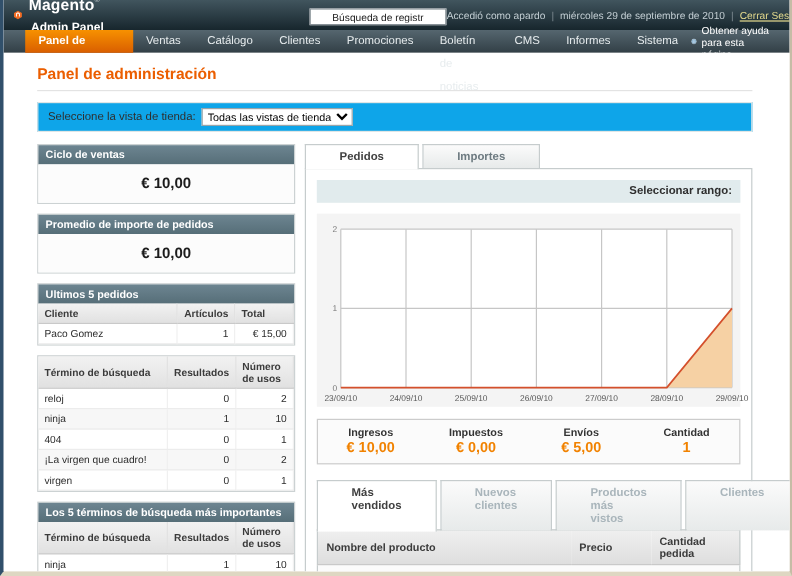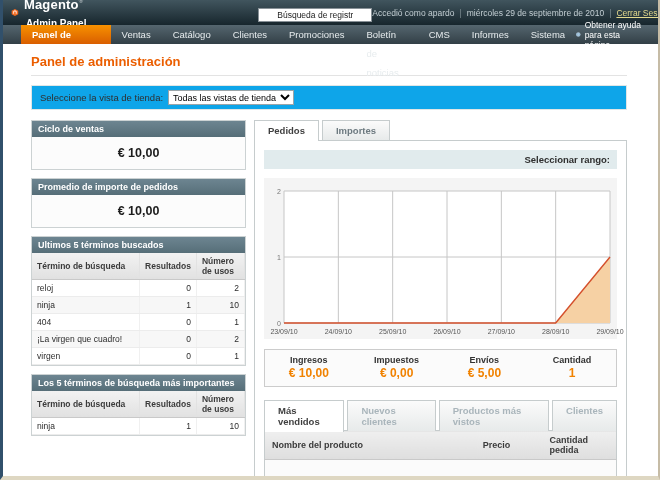--- a/index.html
+++ b/index.html
@@ -60,21 +60,21 @@
                color:#3b3b3b; text-align:left; padding:3px 5px;
                border-bottom:1px solid #c9c9c9; border-right:1px solid #e2e2e2; font-weight:bold; }
   .side-table td { font-size:8.5px; color:#2c2c2c; padding:3px 5px;
                border-bottom:1px solid #ececec; border-right:1px solid #f0f0f0; }
   .side-table tr:nth-child(even) td { background:#f7f7f7; }
   .side-table td.num { text-align:right; }
   .side-table tr { cursor:pointer; }
 
   
   .tabs { display:flex; gap:3px; position:relative; z-index:2; }
-  .tab { font-size:9.5px; font-weight:bold; padding:4px 13px;
+  .tab { font-size:9.5px; font-weight:bold; padding:4px 28px;
          border:1px solid #c6cccd; border-bottom:none; cursor:pointer;
          background:linear-gradient(#fbfbfb,#e7eaea); color:#6d7a80; }
   .tab.active { background:#fff; color:#3f3f3f; margin-bottom:-1px; padding-bottom:5px; }
   .tab.disabled { color:#a9b5bb; cursor:default; }
   .panel { border:1px solid #c6cccd; padding:9px; background:#fff; }
 
   .range-bar { background:#e1ebed; padding:4px 7px; font-size:9.5px; color:#2f2f2f;
                display:flex; justify-content:flex-end; align-items:flex-end; gap:5px; }
   .range-bar label { font-weight:bold; }
   .range-bar select { width:95px; }
@@ -160,23 +160,41 @@
         <div class="box">
           <div class="box-head">Ciclo de ventas</div>
           <div class="box-value">€ 10,00</div>
         </div>
 
         <div class="box">
           <div class="box-head">Promedio de importe de pedidos</div>
           <div class="box-value">€ 10,00</div>
         </div>
 
-
-        <div class="box">
-          <div class="box-head">Ultimos 5 términos buscados</div>
+        <div class="box">
+          <div class="box-head">Ultimos 5 pedidos</div>
+          <table class="side-table">
+            <thead>
+              <tr>
+                <th style="width:55%">Cliente</th>
+                <th style="width:22%">Artículos</th>
+                <th style="width:23%">Total</th>
+              </tr>
+            </thead>
+            <tbody>
+              <tr>
+                <td>Paco Gomez</td>
+                <td class="num">1</td>
+                <td class="num">€ 15,00</td>
+              </tr>
+            </tbody>
+          </table>
+        </div>
+
+        <div class="box">
           <table class="side-table">
             <thead>
               <tr>
                 <th style="width:55%">Término de búsqueda</th>
                 <th style="width:22%">Resultados</th>
                 <th style="width:23%">Número de usos</th>
               </tr>
             </thead>
             <tbody>
               <tr>

